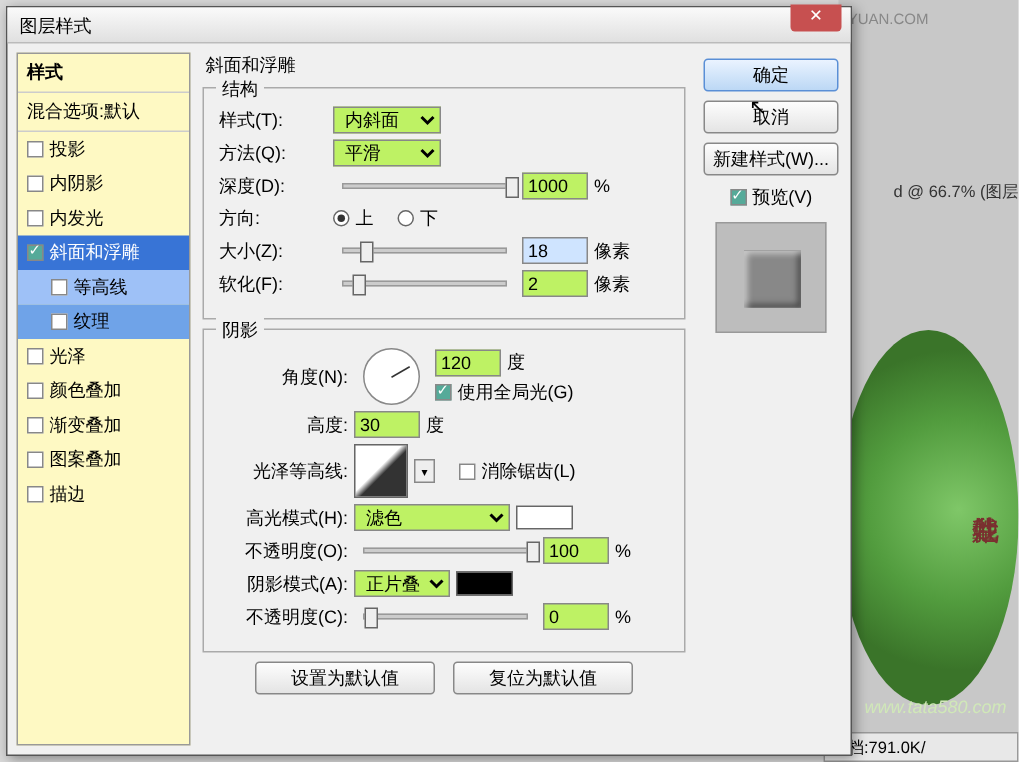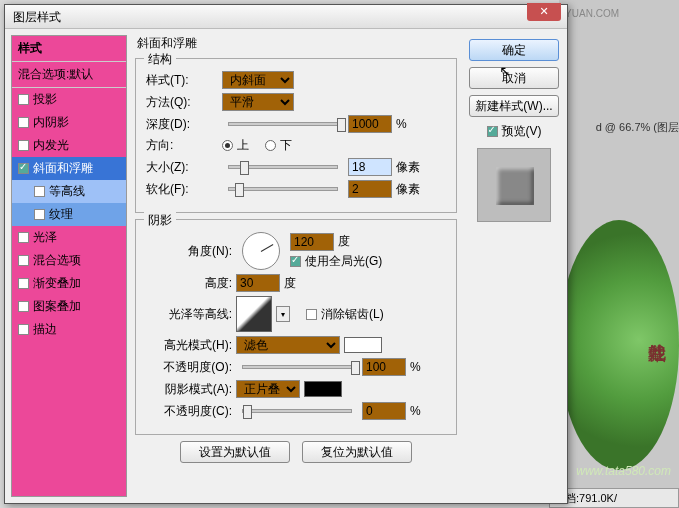--- a/index.html
+++ b/index.html
@@ -11,38 +11,38 @@
 .bg-status{position:absolute;right:0;bottom:0;height:20px;width:130px;background:#e8e8e8;border:1px solid #999;padding:2px 4px;font-size:11px}
 .bg-title{position:absolute;right:0;top:120px;font-size:11px;color:#333}
 .watermark{position:absolute;top:8px;right:60px;color:#888;font-size:10px}
 .brand{position:absolute;top:6px;right:140px;background:#333;color:#fff;padding:2px 6px;font-size:11px;border-radius:2px}
 
 .dialog{position:absolute;left:4px;top:4px;width:564px;height:500px;background:#f0f0f0;border:1px solid #555;box-shadow:2px 2px 8px rgba(0,0,0,.4)}
 .titlebar{height:24px;background:linear-gradient(#fafafa,#e0e0e0);border-bottom:1px solid #bbb;padding:4px 8px;position:relative}
 .close-x{position:absolute;right:6px;top:-2px;width:34px;height:18px;background:#c75050;color:#fff;text-align:center;border-radius:0 0 3px 3px;font-size:11px;line-height:16px}
 
 .body{display:flex;height:calc(100% - 24px)}
-.sidebar{width:116px;border:1px solid #999;margin:6px 4px 6px 6px;background:#ec4899;overflow:hidden}
+.sidebar{width:116px;border:1px solid #999;margin:6px 4px 6px 6px;background:#fef9c3;overflow:hidden}
 .side-head{padding:4px 6px;border-bottom:1px solid #ccc;font-weight:bold}
 .side-sub{padding:4px 6px;border-bottom:1px solid #ccc}
 .side-item{padding:3px 6px;display:flex;align-items:center;gap:4px;cursor:pointer}
 .side-item.sel{background:#3874d6;color:#fff}
 .side-item.sub{padding-left:22px;background:#9ec1f7}
 .side-item.sub.sel2{background:#6fa3e8}
 .chk{width:11px;height:11px;border:1px solid #888;background:#fff;display:inline-block;flex-shrink:0}
 .chk.on{background:#5a9;position:relative}
 .chk.on::after{content:"✓";position:absolute;top:-3px;left:0;font-size:10px;color:#fff}
 
 .center{flex:1;padding:6px 4px;overflow:auto}
 .group{border:1px solid #aaa;margin-bottom:6px;padding:8px 10px 10px;position:relative}
 .group-title{position:absolute;top:-8px;left:8px;background:#f0f0f0;padding:0 4px}
 .row{display:flex;align-items:center;margin:4px 0;gap:4px}
 .lbl{width:72px;text-align:left}
 .lbl2{width:86px;text-align:right}
-select,input[type=text]{border:1px solid #888;background:#a16207;height:18px;padding:0 3px;font-size:12px}
+select,input[type=text]{border:1px solid #888;background:#bef264;height:18px;padding:0 3px;font-size:12px}
 select{width:72px}
 .num{width:44px;text-align:left}
 .slider{flex:1;max-width:110px;height:4px;background:#ccc;border:1px solid #999;position:relative;margin:0 6px}
 .thumb{position:absolute;top:-5px;width:9px;height:14px;background:#eee;border:1px solid #666}
 .radio{width:11px;height:11px;border:1px solid #666;border-radius:50%;display:inline-block;background:#fff;position:relative}
 .radio.on::after{content:"";position:absolute;top:2px;left:2px;width:5px;height:5px;background:#333;border-radius:50%}
 .angle-widget{width:38px;height:38px;border:1px solid #888;border-radius:50%;background:#fff;position:relative;margin:0 6px}
 .angle-widget::after{content:"";position:absolute;top:18px;left:18px;width:14px;height:1px;background:#333;transform-origin:left;transform:rotate(-30deg)}
 .swatch{width:38px;height:16px;border:1px solid #666;display:inline-block}
 .swatch.w{background:#fff}
@@ -52,21 +52,21 @@
 
 .right{width:106px;padding:10px 8px}
 .btn{display:block;width:100%;height:22px;border:1px solid #888;background:linear-gradient(#fdfdfd,#e4e4e4);margin-bottom:6px;cursor:pointer;text-align:center;line-height:20px;border-radius:3px}
 .btn.primary{background:linear-gradient(#eaf3ff,#bcd8f5);border-color:#5a8fd6}
 .cursor{position:absolute;top:58px;right:56px;font-size:14px;pointer-events:none}
 .preview-chk{display:flex;align-items:center;gap:4px;justify-content:center;margin:4px 0 8px}
 .preview-box{width:74px;height:74px;border:1px solid #999;background:#bdbdbd;margin:0 auto;position:relative}
 .preview-box::after{content:"";position:absolute;top:18px;left:18px;width:38px;height:38px;background:#888;box-shadow:inset 2px 2px 4px rgba(255,255,255,.6),inset -2px -2px 4px rgba(0,0,0,.5)}
 
 .bottom-btns{display:flex;gap:12px;justify-content:center;margin-top:6px}
-.bottom-btns .btn{width:110px}
+.bottom-btns .btn{width:120px}
 </style>
 </head>
 <body>
 
 <div class="bg-area">
   <div class="bg-title">d @ 66.7% (图层</div>
 </div>
 <div class="bg-jade"></div>
 <div class="bg-text">他姓我辈</div>
 <div class="bg-url">www.tata580.com</div>
@@ -108,21 +108,21 @@
           <div class="side-item sub sel2">
             <span class="chk"></span>
             <span>纹理</span>
           </div>
           <div class="side-item">
             <span class="chk"></span>
             <span>光泽</span>
           </div>
           <div class="side-item">
             <span class="chk"></span>
-            <span>混合选项</span>
+            <span>颜色叠加</span>
           </div>
           <div class="side-item">
             <span class="chk"></span>
             <span>渐变叠加</span>
           </div>
           <div class="side-item">
             <span class="chk"></span>
             <span>图案叠加</span>
           </div>
           <div class="side-item">

